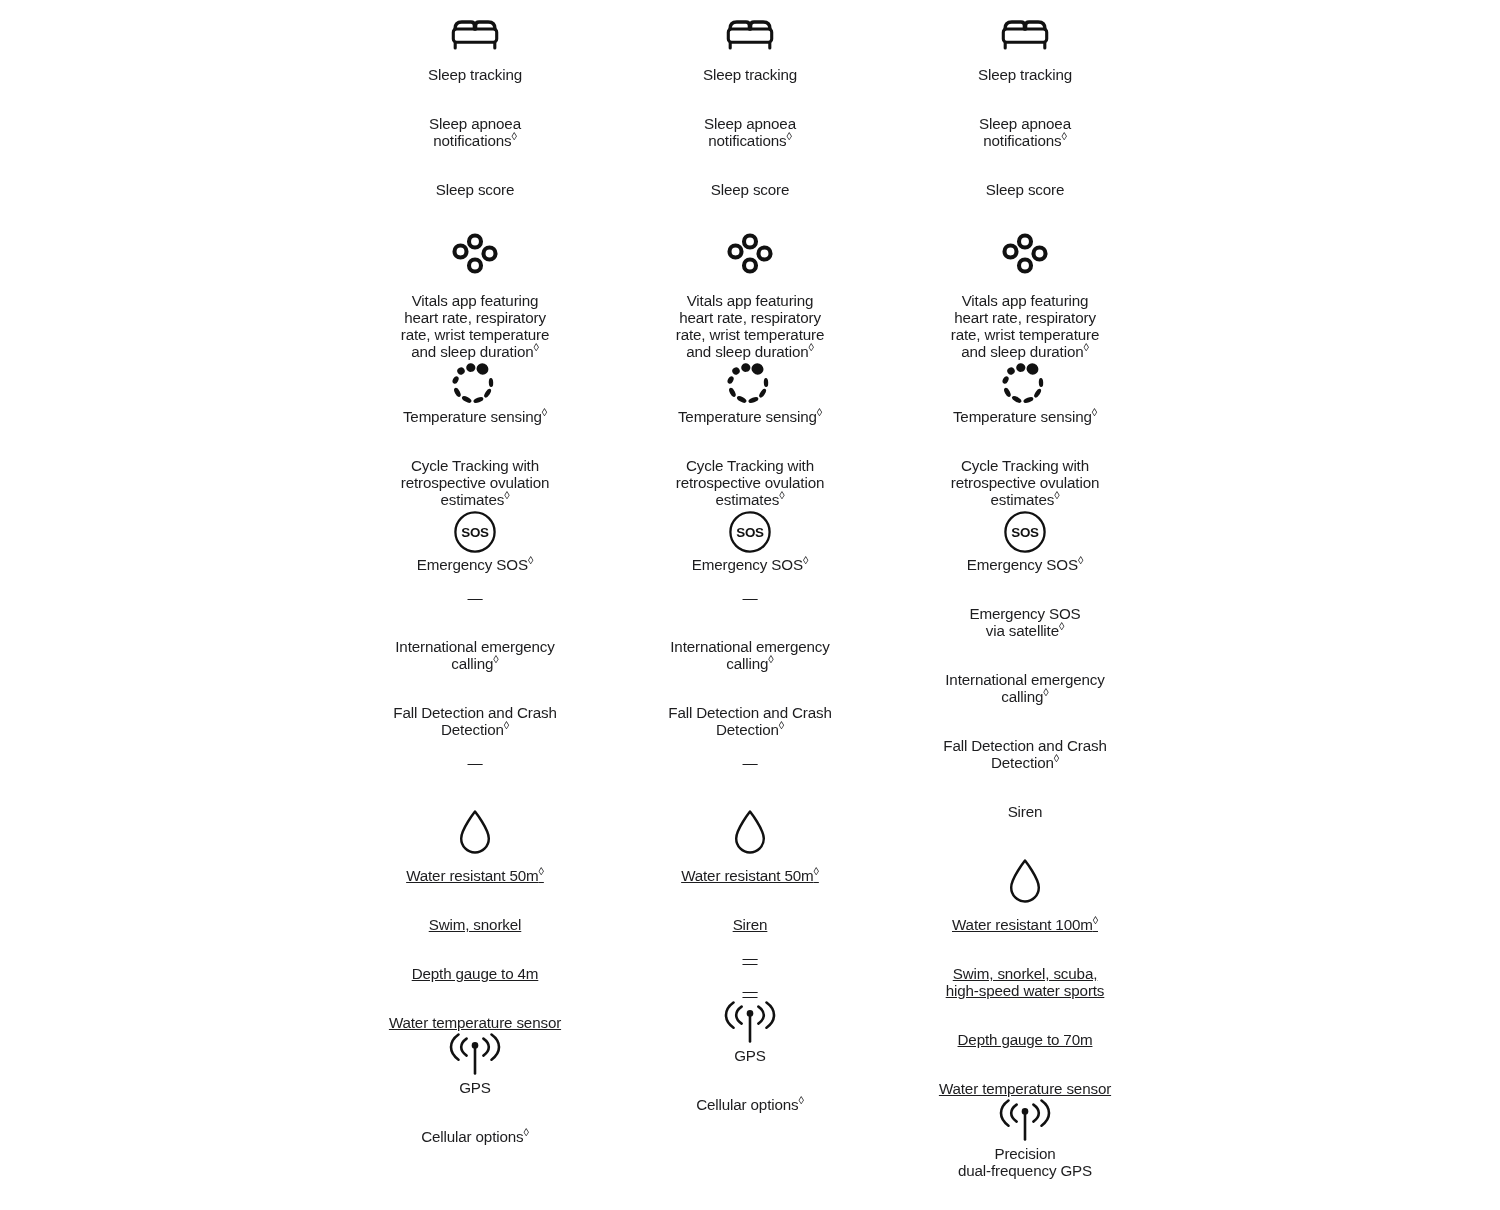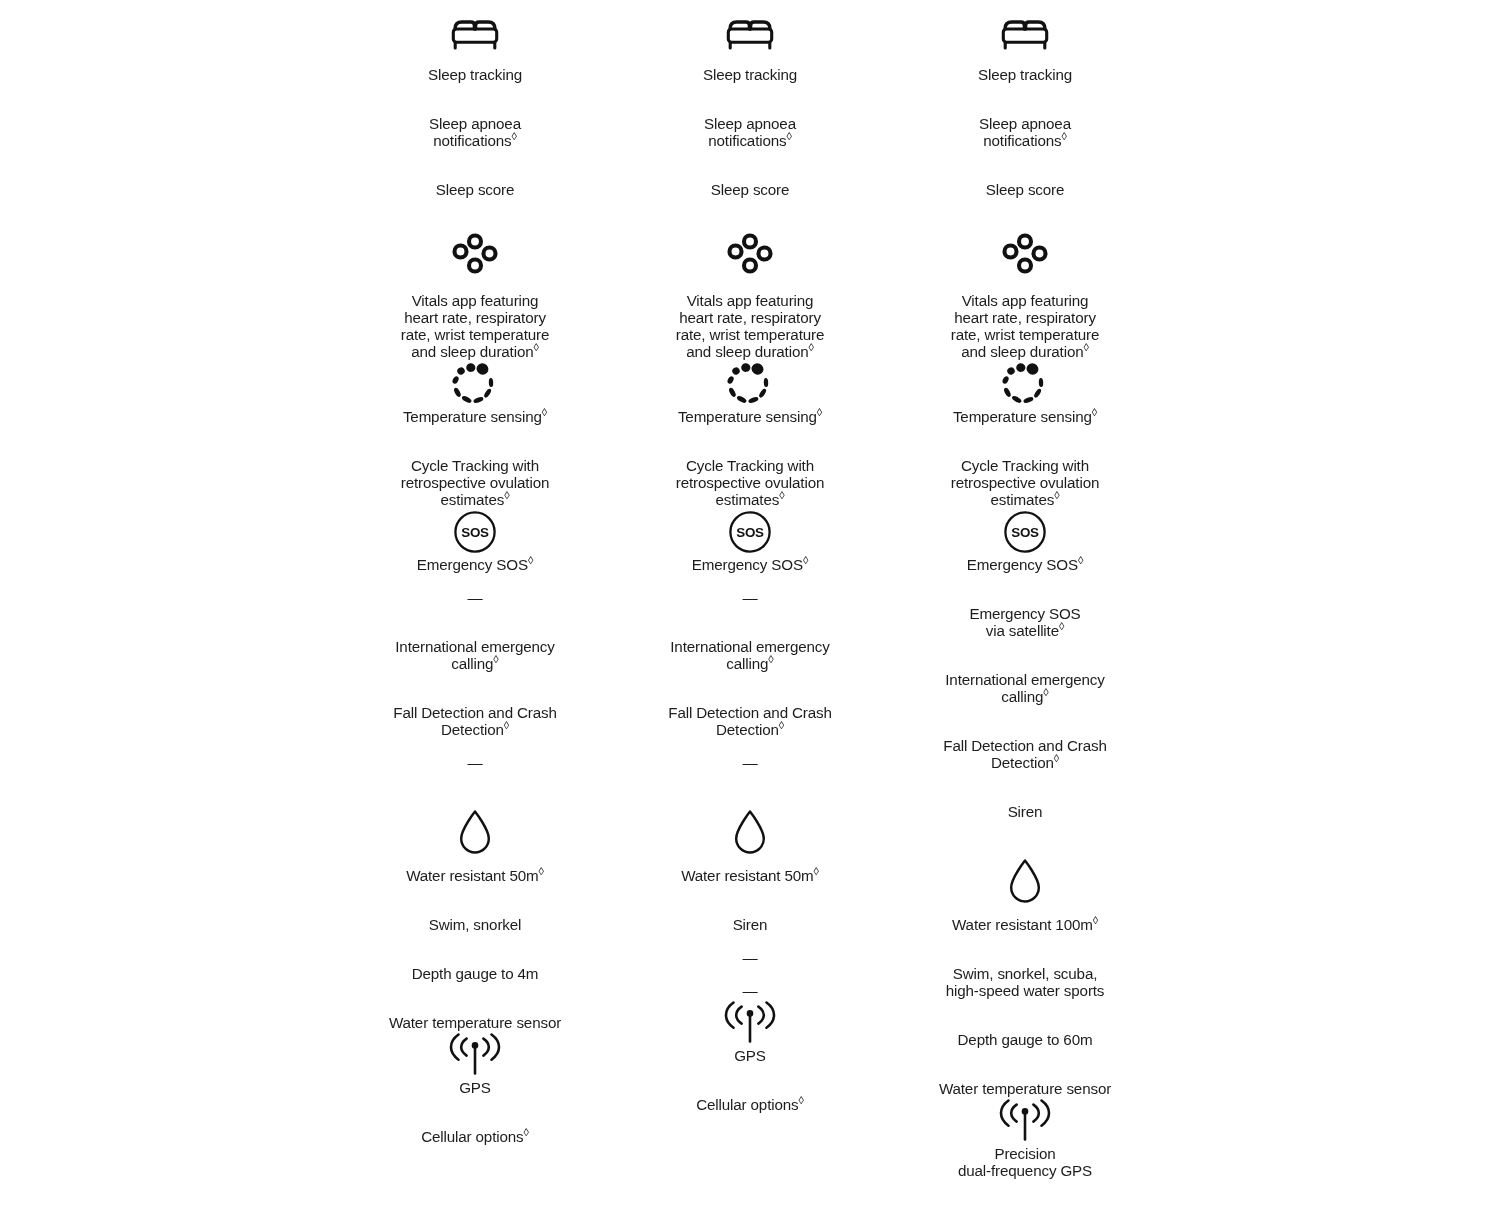--- a/index.html
+++ b/index.html
@@ -73,21 +73,21 @@
     line-height: 0;
   }
 
   
   .g-sleep   .group-icon { margin-bottom: 8px; }
   .g-vitals  .group-icon { margin-bottom: 12px; }
   .g-water   .group-icon { margin-bottom: 11px; }
 
   .g-sleep  { margin-top: 10px; }
   .g-vitals { margin-top: 34px; }
-  .g-water  { margin-top: 37px; }
+  .g-water  { margin-top: 37px; text-decoration: underline; }
 
   .feature-line + .feature-line { margin-top: 32px; }
   .feature-line.dash { margin-top: 16px; }
 </style>
 </head>
 <body>
 
 <div class="compare-grid">
   <div class="spacer"></div>
   <div class="feature-column">
@@ -319,21 +319,21 @@
         <div class="feature-line" style="max-width: 175px;">Siren</div>
       </div>
       <div class="feature-group g-water">
         <div class="group-icon">
           <svg width="36" height="48" viewBox="0 0 36 48" fill="none" xmlns="http://www.w3.org/2000/svg">
       <path d="M18 3.5 C18 3.5 4.2 21.2 4.2 30.4 C4.2 38.3 10.4 44.4 18 44.4 C25.6 44.4 31.8 38.3 31.8 30.4 C31.8 21.2 18 3.5 18 3.5 Z" stroke="#111" stroke-width="2.45" stroke-linejoin="round"></path>
     </svg>
         </div>
         <div class="feature-line" style="max-width: 180px;">Water resistant 100m<sup class="marker">◊</sup></div>
         <div class="feature-line" style="max-width: 180px;">Swim, snorkel, scuba, high-speed water sports</div>
-        <div class="feature-line" style="max-width: 180px;">Depth gauge to 60m</div>
+        <div class="feature-line" style="max-width: 180px;">Depth gauge to 70m</div>
         <div class="feature-line" style="max-width: 180px;">Water temperature sensor</div>
       </div>
       <div class="feature-group g-connectivity">
         <div class="group-icon">
           <svg width="56" height="46" viewBox="0 0 56 46" fill="none" xmlns="http://www.w3.org/2000/svg">
       <path d="M28 16.5 V41.5" stroke="#111" stroke-width="2.6" stroke-linecap="round"></path>
       <circle cx="28" cy="13.4" r="3.3" fill="#111"></circle>
       <path d="M19.6 6.6 C16.1 9.0 14.2 12.0 14.2 15.1 C14.2 18.2 16.1 21.2 19.6 23.6" stroke="#111" stroke-width="2.6" stroke-linecap="round"></path>
       <path d="M36.4 6.6 C39.9 9.0 41.8 12.0 41.8 15.1 C41.8 18.2 39.9 21.2 36.4 23.6" stroke="#111" stroke-width="2.6" stroke-linecap="round"></path>
       <path d="M11.5 2.5 C6.6 6.0 4.0 10.4 4.0 15.1 C4.0 19.8 6.6 24.2 11.5 27.7" stroke="#111" stroke-width="2.6" stroke-linecap="round"></path>

